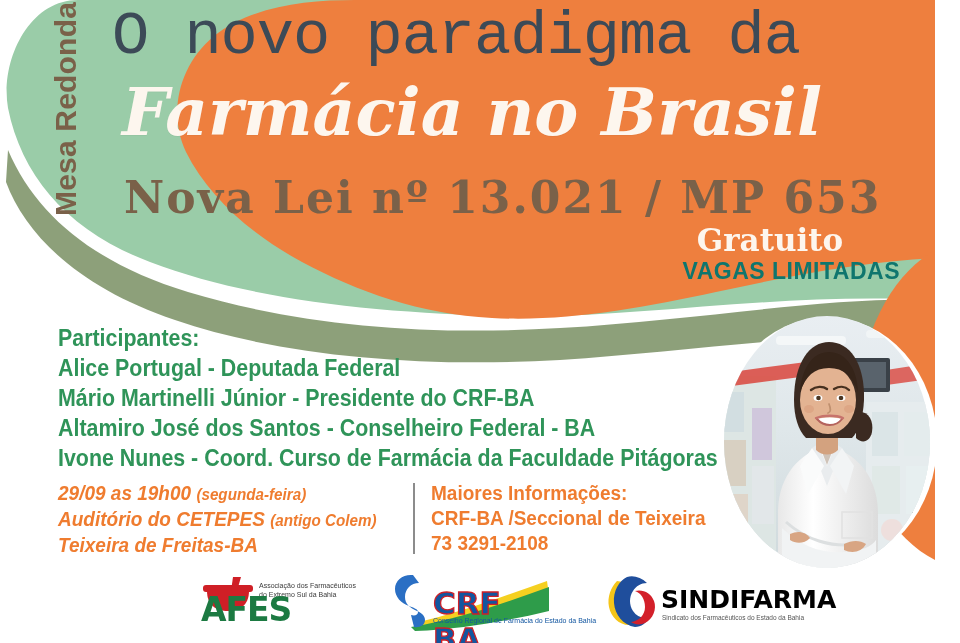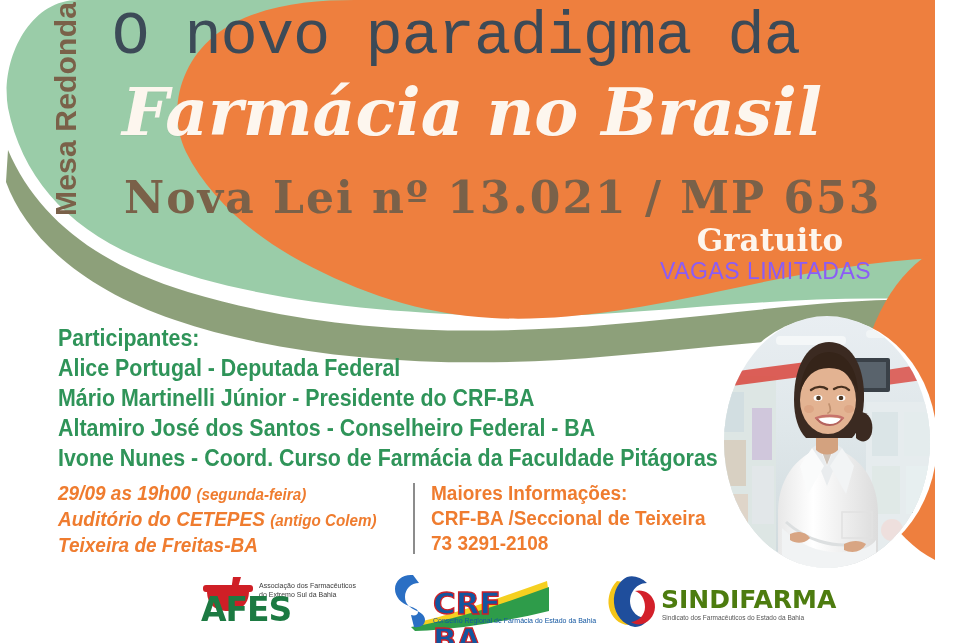--- a/index.html
+++ b/index.html
@@ -77,26 +77,26 @@
     font-family:"DejaVu Serif",serif;
     font-weight:bold;
     font-size:31px;
     color:#fdf6ee;
     white-space:nowrap;
   }
   .vagas{
     position:absolute;
     right:60px; top:258px;
     width:240px;
-    text-align:left;
-    font-family:"Liberation Sans",sans-serif;
-    font-weight:normal;
+    text-align:right;
+    font-family:"Liberation Sans",sans-serif;
+    font-weight:bold;
     font-size:23px;
     letter-spacing:0.5px;
-    color:#8b5cf6;
+    color:#0f766e;
     white-space:nowrap;
   }
 
   
   #participants{
     position:absolute;
     left:58px; top:300px;
     width:660px;
     margin-top:23px;
   }
@@ -178,21 +178,21 @@
     position:absolute;left:44px;bottom:9px;
     font-family:"Liberation Sans",sans-serif;
     font-size:7px;color:#1256a0;white-space:nowrap;
   }
 
   .sindi{width:176px;}
   .sindi-word{
     position:absolute;left:62px;top:14px;
     font-family:"DejaVu Sans",sans-serif;
     font-weight:bold;font-size:25px;letter-spacing:0px;
-    color:#4d7c0f;
+    color:#000000;
   }
   .sindi-tag{
     position:absolute;left:63px;bottom:12px;
     font-family:"Liberation Sans",sans-serif;
     font-size:6.5px;color:#555;white-space:nowrap;
   }
 
   
   #photo-wrap{
     position:absolute;

